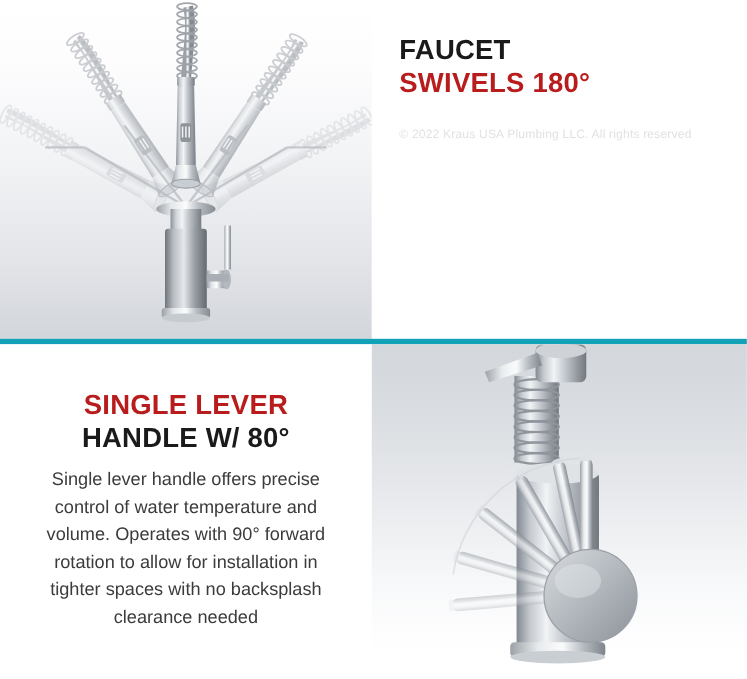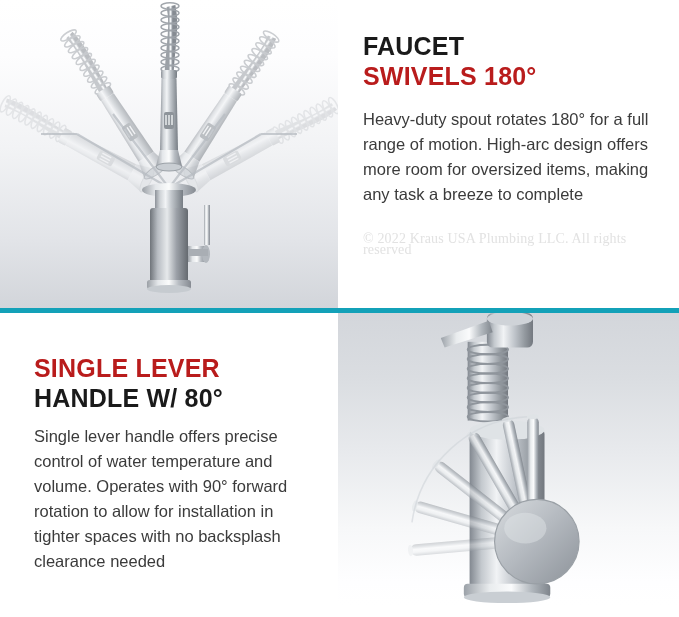--- a/index.html
+++ b/index.html
@@ -10,46 +10,46 @@
     font-family:"Liberation Sans","DejaVu Sans",sans-serif;
     overflow:hidden;
     position:relative;
   }
   .sheet{position:relative;width:679px;height:617px;}
 
   
   .row{position:absolute;left:0;width:679px;}
   .row-top{top:0;height:308px;}
   .divider{position:absolute;left:0;top:308px;width:679px;height:5px;background:#13a1b8;}
-  .row-bottom{top:313px;height:292px;}
+  .row-bottom{top:313px;height:292px;text-align:center;}
 
   .cell{position:absolute;top:0;height:100%;box-sizing:border-box;}
   .cell-img-tl{left:0;width:338px;background:linear-gradient(180deg,#ffffff 0%,#fdfdfe 18%,#f2f3f5 48%,#e2e4e8 78%,#d2d5da 100%);overflow:hidden;}
   .cell-txt-tr{left:338px;width:341px;background:#ffffff;}
   .cell-txt-bl{left:0;width:338px;background:#ffffff;}
   .cell-img-br{left:338px;width:341px;background:linear-gradient(180deg,#d3d6db 0%,#dadde1 22%,#e8eaed 48%,#f7f8f9 74%,#fefeff 92%,#ffffff 100%);overflow:hidden;}
 
   
   .txt-pad-tr{padding:31px 28px 0 25px;}
   .txt-pad-bl{padding:40px 34px 0 34px;}
 
   h2.head{margin:0;font-size:25px;line-height:30px;font-weight:bold;letter-spacing:.2px;color:#1a1a1a;}
   h2.head.accent{color:#b91c1c;}
-  .head-group{margin-bottom:16px;}
+  .head-group{margin-bottom:0;}
   .head-group.bl{margin-bottom:11px;}
 
   p.body{
     margin:0;
     font-size:16.5px;line-height:25px;
     color:#3b3b3b;font-weight:normal;
   }
   .copyright{
     margin-top:26px;
-    font-size:14px;line-height:11px;
-    color:#e2e2e2;letter-spacing:.15px;font-family:Liberation Serif, serif;
+    font-size:11px;line-height:11px;
+    color:#e2e2e2;letter-spacing:.15px;
   }
 
   
   .art{position:absolute;inset:0;width:100%;height:100%;display:block;}
 </style>
 </head>
 <body>
 
 <div class="sheet">
 
@@ -161,21 +161,20 @@
         </g>
       </svg>
     </div>
 
     <div class="cell cell-txt-tr">
       <div class="txt-pad-tr">
         <div class="head-group">
           <h2 class="head">FAUCET</h2>
           <h2 class="head accent">SWIVELS 180°</h2>
         </div>
-        <p class="body">Heavy-duty spout rotates 180° for a full range of motion. High-arc design offers more room for oversized items, making any task a breeze to complete</p>
         <div class="copyright">© 2022 Kraus USA Plumbing LLC. All rights reserved</div>
       </div>
     </div>
   </div>
 
   <div class="divider"></div>
 
   <div class="row row-bottom">
 
     <div class="cell cell-txt-bl">

